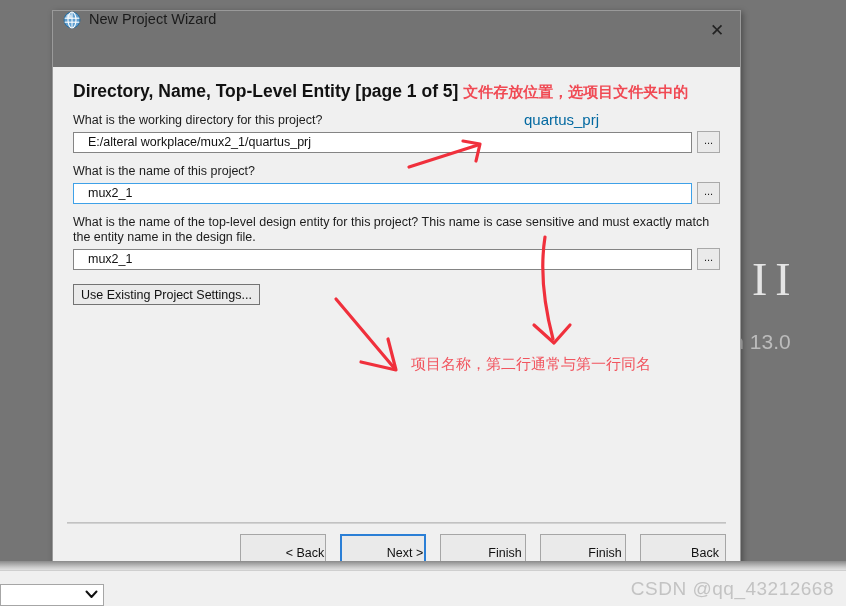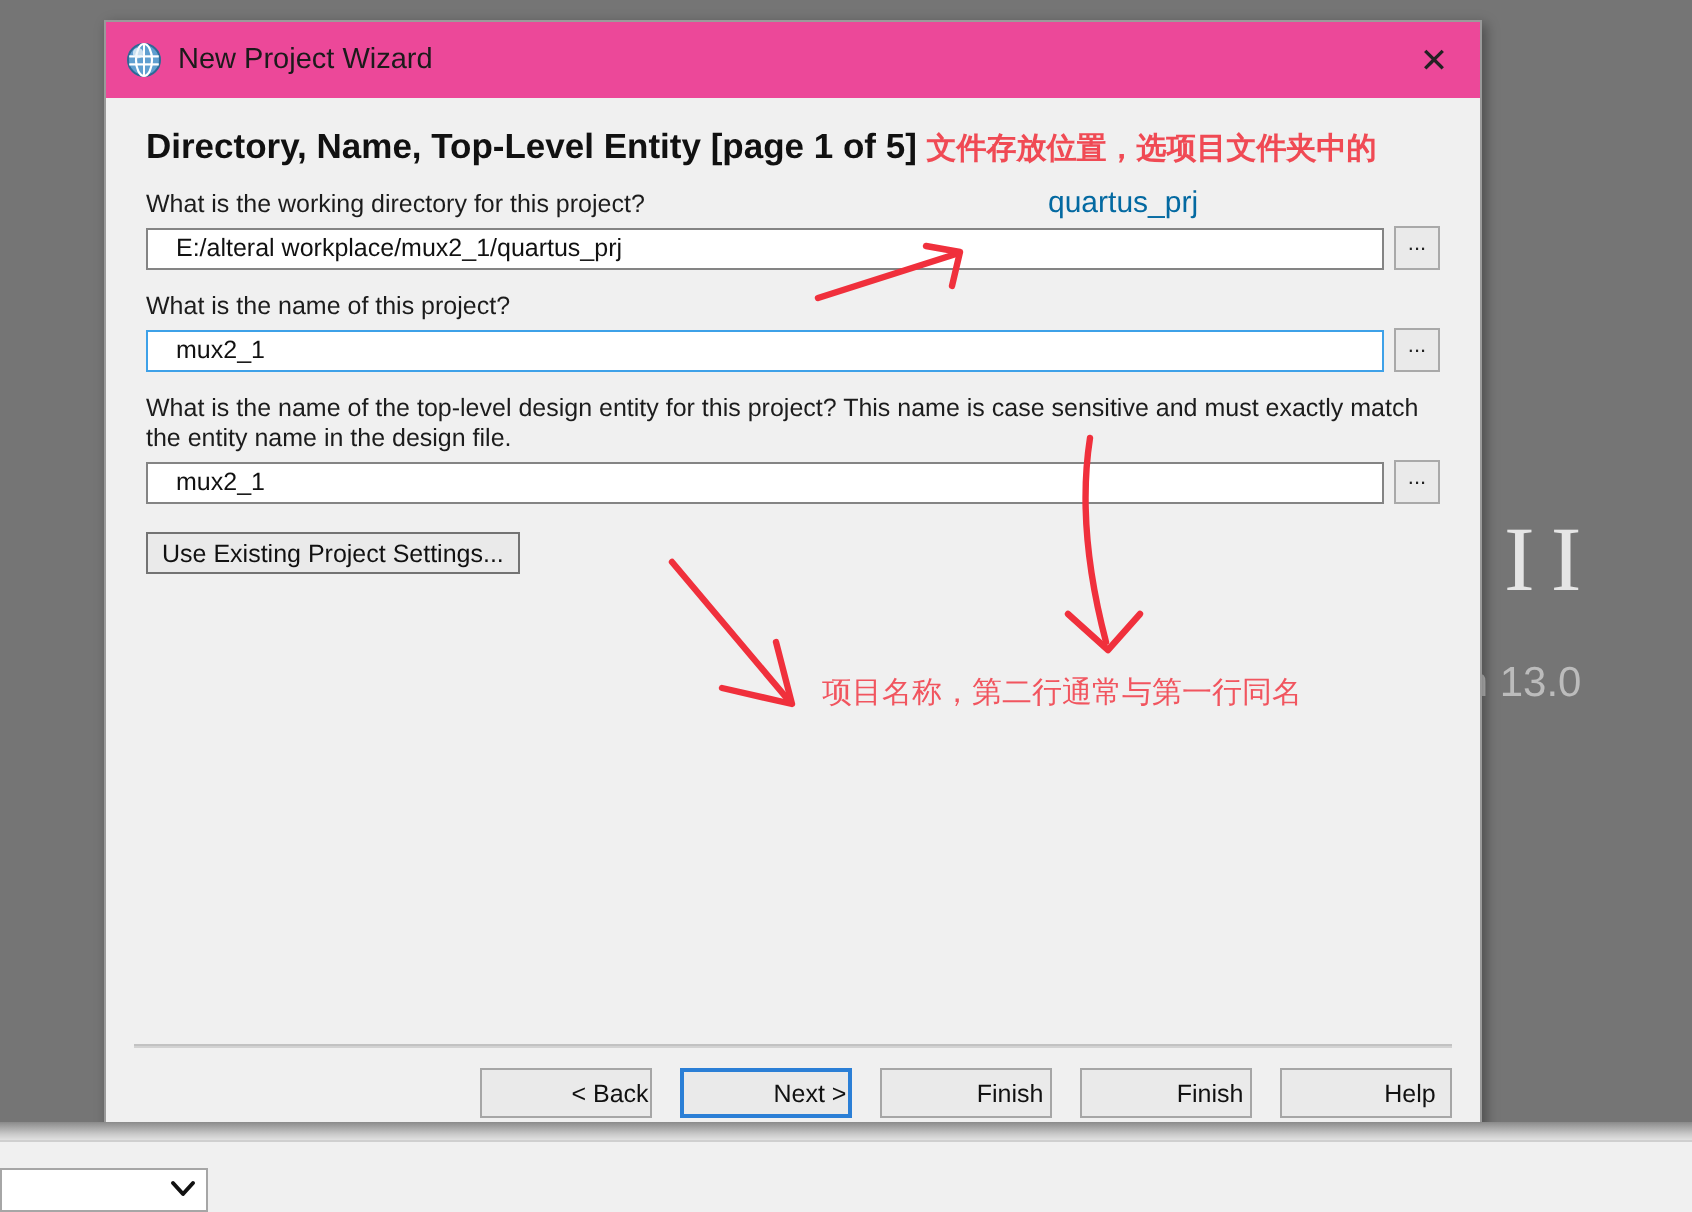--- a/index.html
+++ b/index.html
@@ -117,24 +117,23 @@
     background: #f0f0f0;
     border: 1px solid #9a9a9a;
     box-sizing: border-box;
     box-shadow: 2px 2px 6px rgba(0,0,0,0.35);
     display: flex;
     flex-direction: column;
   }
 
   
   #titlebar {
-    height: 38px;
-    background: #ec4899;
-    display: flex;
-    align-items: center;
+    height: 56px;
+    background: #737373;
+    display: flex;
     flex: 0 0 auto;
     position: relative;
   }
   #titlebar-icon {
     margin-left: 10px;
     width: 18px;
     height: 18px;
     position: relative;
   }
   #titlebar-icon svg { display: block; }
@@ -263,21 +262,21 @@
   }
   #footer-buttons {
     position: absolute;
     right: 14px;
     top: 12px;
     display: flex;
     gap: 14px;
   }
   .footer-btn {
     width: 86px;
-    height: 25px;
+    height: 37px;
     box-sizing: border-box;
     border: 1px solid #a6a6a6;
     background: #eaeaea;
     font-size: 12.5px;
     color: #111;
     display: flex;
     align-items: center;
     justify-content: center;
     cursor: default;
     padding-left: 44px;
@@ -379,28 +378,29 @@
 
   </div>
 
   <div id="dialog-footer">
     <div id="footer-sep"></div>
     <div id="footer-buttons">
       <div class="footer-btn">&lt; Back</div>
       <div class="footer-btn primary">Next &gt;</div>
       <div class="footer-btn">Finish</div>
       <div class="footer-btn">Finish</div>
-      <div class="footer-btn">Help</div>
+      <div class="footer-btn">Back</div>
     </div>
   </div>
 </div>
 
 <div id="bottom-gradient"></div>
 <div id="bottom-strip">
   <div id="bottom-combobox">
     <span class="combo-value"></span>
     <span class="combo-arrow">
       <svg width="13" height="9" viewBox="0 0 13 9">
           <path d="M1.5 1.5 L6.5 7 L11.5 1.5" stroke="#111" stroke-width="2" fill="none" stroke-linecap="round" stroke-linejoin="round"></path>
         </svg>
     </span>
   </div>
+  <div id="csdn-watermark">CSDN @qq_43212668</div>
 </div>
 
 </body></html>

